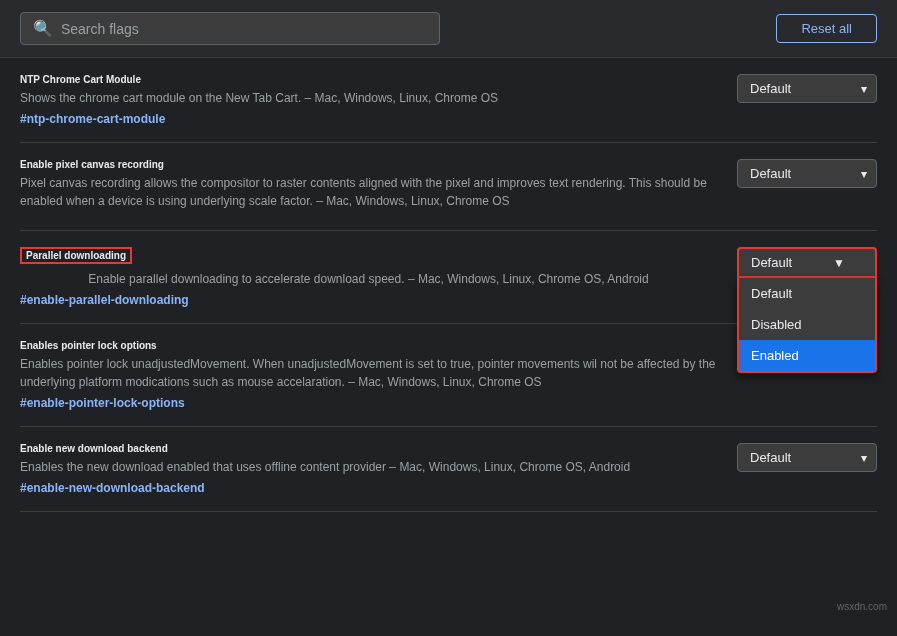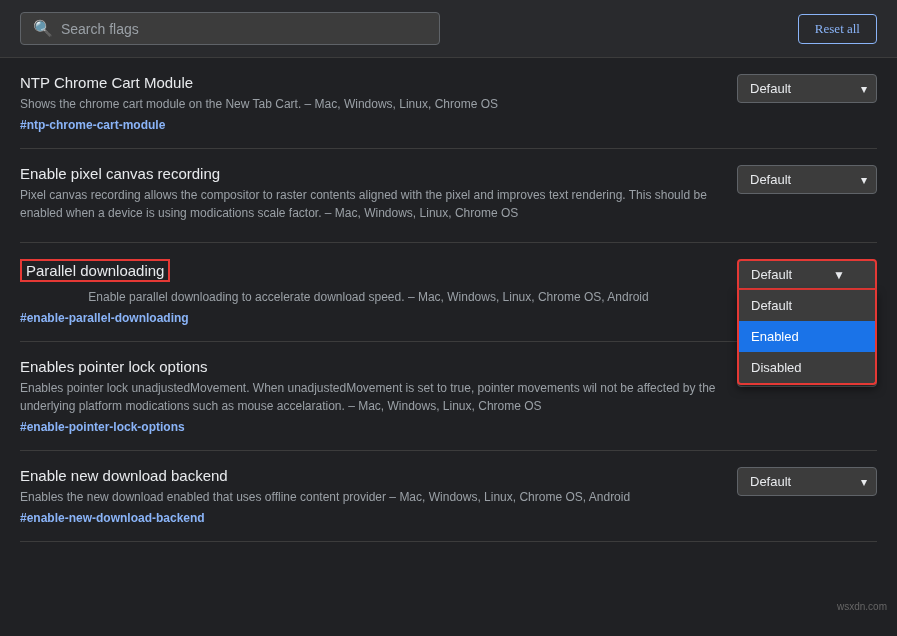--- a/index.html
+++ b/index.html
@@ -49,24 +49,23 @@
     .search-icon {
       color: #9aa0a6;
       font-size: 16px;
     }
 
     .reset-btn {
       background: transparent;
       border: 1px solid #8ab4f8;
       color: #8ab4f8;
       border-radius: 4px;
-      padding: 6px 16px;
+      padding: 6px 24px;
       cursor: pointer;
       font-size: 13px;
-      font-family: Liberation Serif, serif;
     }
 
     .flags-list {
       padding: 0 20px;
       overflow-y: auto;
     }
 
     .flag-item {
       padding: 16px 0;
       border-bottom: 1px solid #3c3c3c;
@@ -79,22 +78,22 @@
 
     .flag-item.highlighted {
       background: transparent;
     }
 
     .flag-content {
       flex: 1;
     }
 
     .flag-title {
-      font-size: 15px;
-      font-weight: 400;
+      font-size: 10px;
+      font-weight: 700;
       color: #e8eaed;
       margin-bottom: 4px;
     }
 
     .flag-desc {
       font-size: 12px;
       color: #9aa0a6;
       line-height: 1.5;
       margin-bottom: 4px;
     }
@@ -221,21 +220,21 @@
           <option>Enabled</option>
           <option>Disabled</option>
         </select>
       </div>
     </div>
   </div>
 
   <div class="flag-item">
     <div class="flag-content">
       <div class="flag-title">Enable pixel canvas recording</div>
-      <div class="flag-desc">Pixel canvas recording allows the compositor to raster contents aligned with the pixel and improves text rendering. This should be enabled when a device is using modications scale factor. – Mac, Windows, Linux, Chrome OS</div>
+      <div class="flag-desc">Pixel canvas recording allows the compositor to raster contents aligned with the pixel and improves text rendering. This should be enabled when a device is using underlying scale factor. – Mac, Windows, Linux, Chrome OS</div>
     </div>
     <div class="flag-control">
       <div class="dropdown-wrapper">
         <select>
           <option>Default</option>
           <option>Enabled</option>
           <option>Disabled</option>
         </select>
       </div>
     </div>
@@ -250,22 +249,22 @@
       <a class="flag-link" href="#">#enable-parallel-downloading</a>
     </div>
     <div class="flag-control" style="position:relative;">
       <div class="dropdown-open-container">
         <div class="dropdown-btn">
           <span>Default</span>
           <span style="font-size:12px;">▼</span>
         </div>
         <div class="dropdown-menu">
           <div class="dropdown-option">Default</div>
+          <div class="dropdown-option">Disabled</div>
           <div class="dropdown-option selected">Enabled</div>
-          <div class="dropdown-option">Disabled</div>
         </div>
       </div>
     </div>
   </div>
 
   <div class="flag-item">
     <div class="flag-content">
       <div class="flag-title">Enables pointer lock options</div>
       <div class="flag-desc">Enables pointer lock unadjustedMovement. When unadjustedMovement is set to true, pointer movements wil not be affected by the underlying platform modications such as mouse accelaration. – Mac, Windows, Linux, Chrome OS</div>
       <a class="flag-link" href="#">#enable-pointer-lock-options</a>

